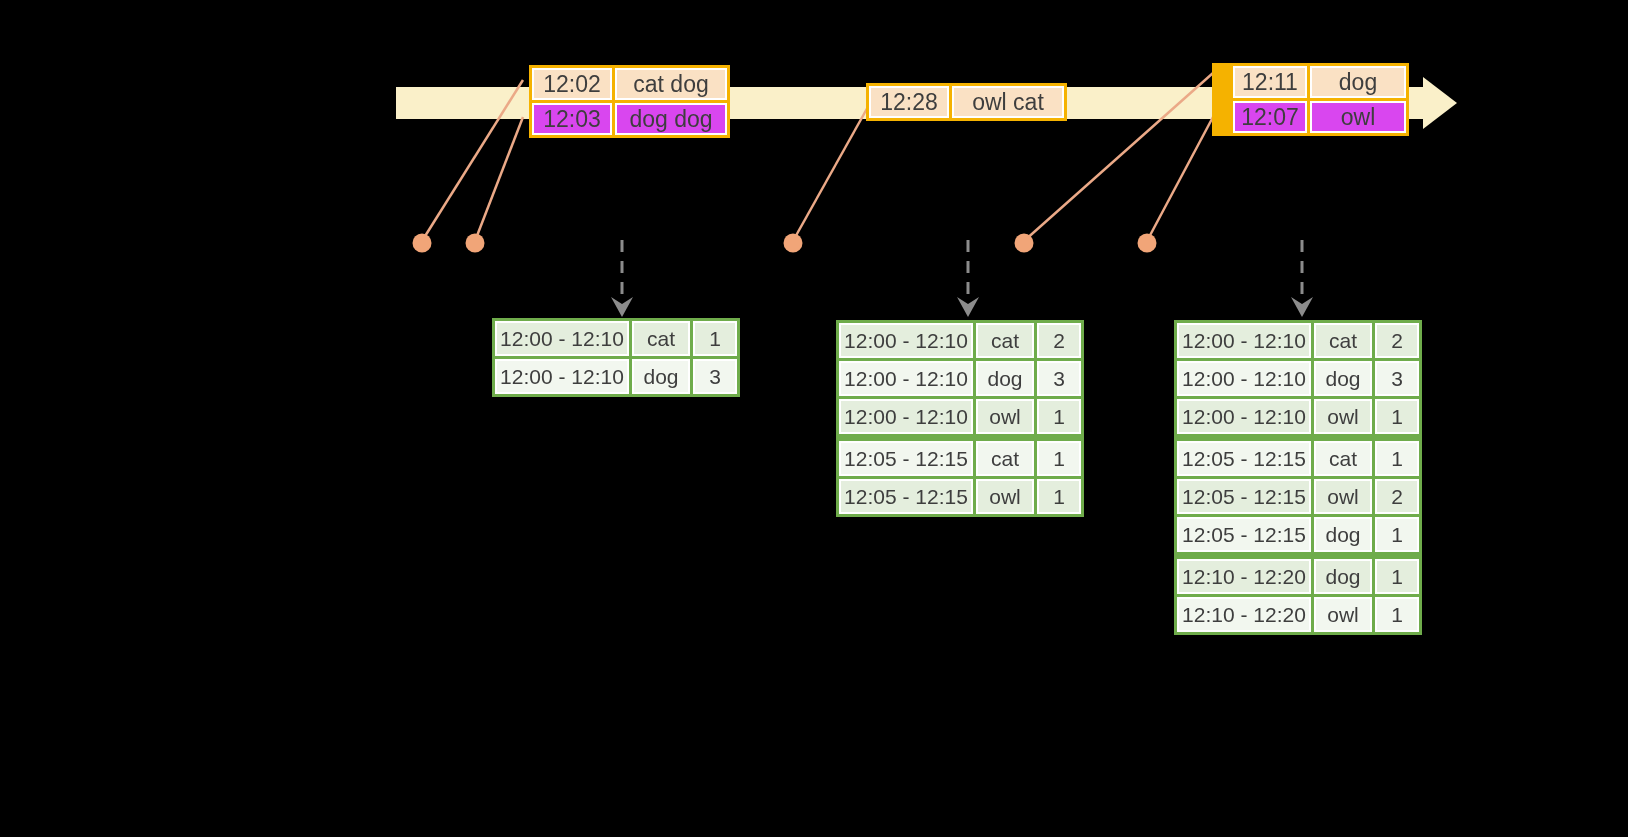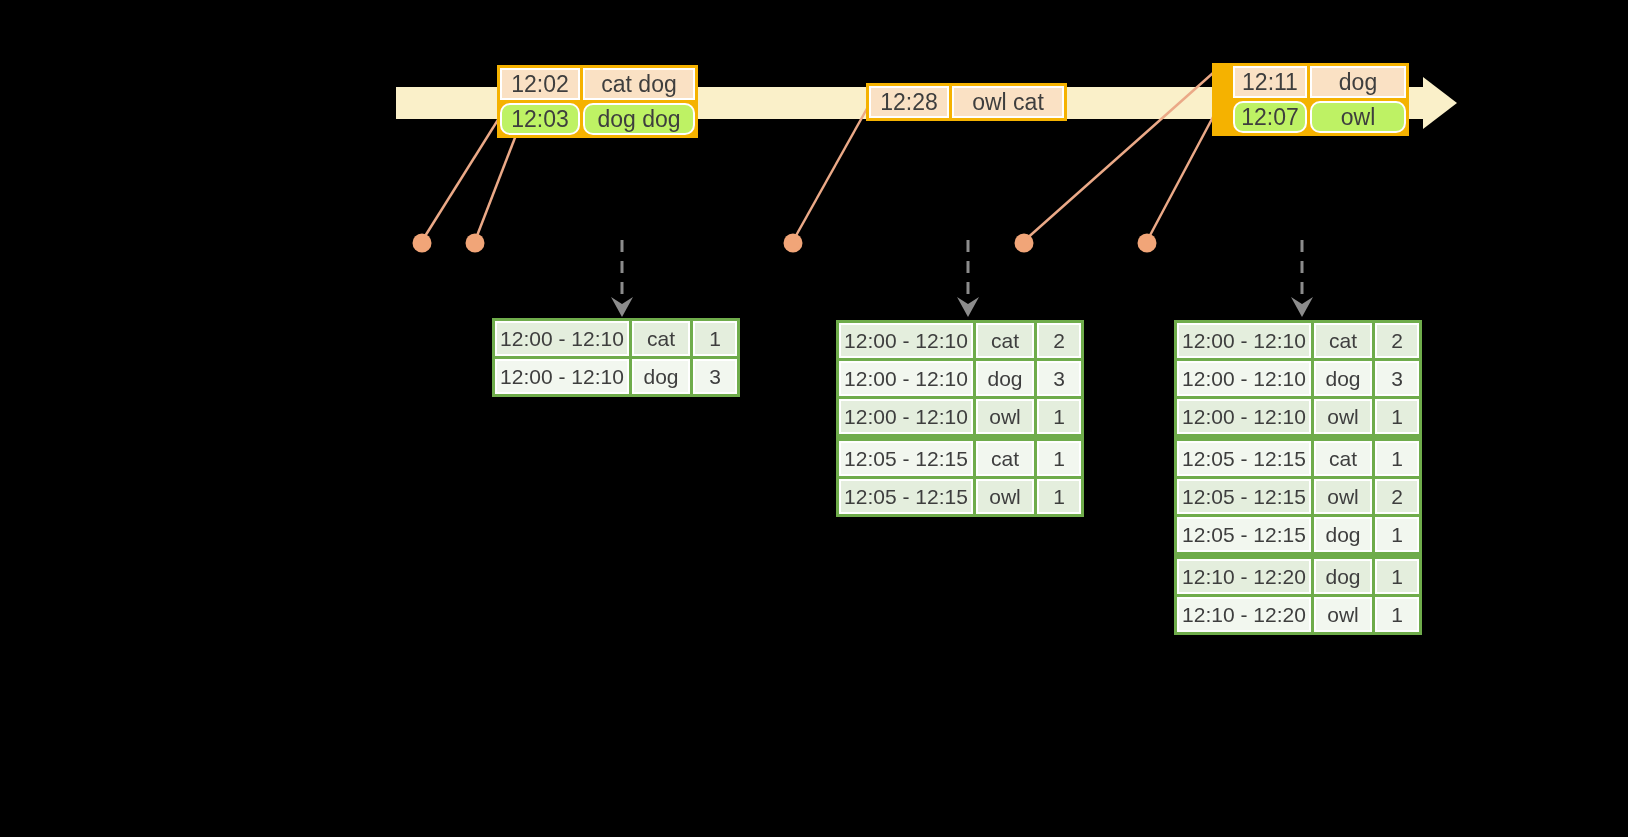--- a/index.html
+++ b/index.html
@@ -7,21 +7,21 @@
           font-family:"Liberation Sans",sans-serif;color:#3E3E3E;}
   svg.layer{position:absolute;left:0;top:0;}
 
   
   .etable{position:absolute;background:#F5B200;border:3px solid #F5B200;
           display:flex;flex-direction:column;gap:3px;}
   .erow{display:flex;gap:3px;}
   .ecell{border:2px solid #fff;height:28px;display:flex;align-items:center;
          justify-content:center;font-size:23px;}
   .peach{background:#FAE1C4;}
-  .cream{background:#bef264;border-radius:10px;}
+  .cream{background:#d946ef;}
   .et12 .c-time{width:76px}  .et12 .c-words{width:108px}
   .et3  .c-time{width:70px}  .et3  .c-words{width:92px}
 
   
   .gtable{position:absolute;background:#6FAC4B;border:3px solid #6FAC4B;
           display:flex;flex-direction:column;gap:3px;}
   .grow{display:flex;gap:3px;}
   .grow.gstart{margin-top:4px;}
   .gcell{border:2px solid #fff;height:31px;display:flex;align-items:center;
          justify-content:center;font-size:21px;}
@@ -64,21 +64,21 @@
     <g>
       <line x1="968" y1="240" x2="968" y2="297" stroke="#8C8C8C" stroke-width="3" stroke-dasharray="12 9"></line>
       <path d="M957,297 L968,317 L979,297 L968,304 Z" fill="#8C8C8C"></path>
     </g>
     <g>
       <line x1="1302" y1="240" x2="1302" y2="297" stroke="#8C8C8C" stroke-width="3" stroke-dasharray="12 9"></line>
       <path d="M1291,297 L1302,317 L1313,297 L1302,304 Z" fill="#8C8C8C"></path>
     </g>
   </svg>
 
-  <div class="etable et12" style="left:497px;top:65px;align-items:center;">
+  <div class="etable et12" style="left:529px;top:65px;align-items:center;">
     <div class="erow">
       <div class="ecell c-time peach">12:02</div>
       <div class="ecell c-words peach">cat dog</div>
     </div>
     <div class="erow">
       <div class="ecell c-time cream">12:03</div>
       <div class="ecell c-words cream">dog dog</div>
     </div>
   </div>
 

